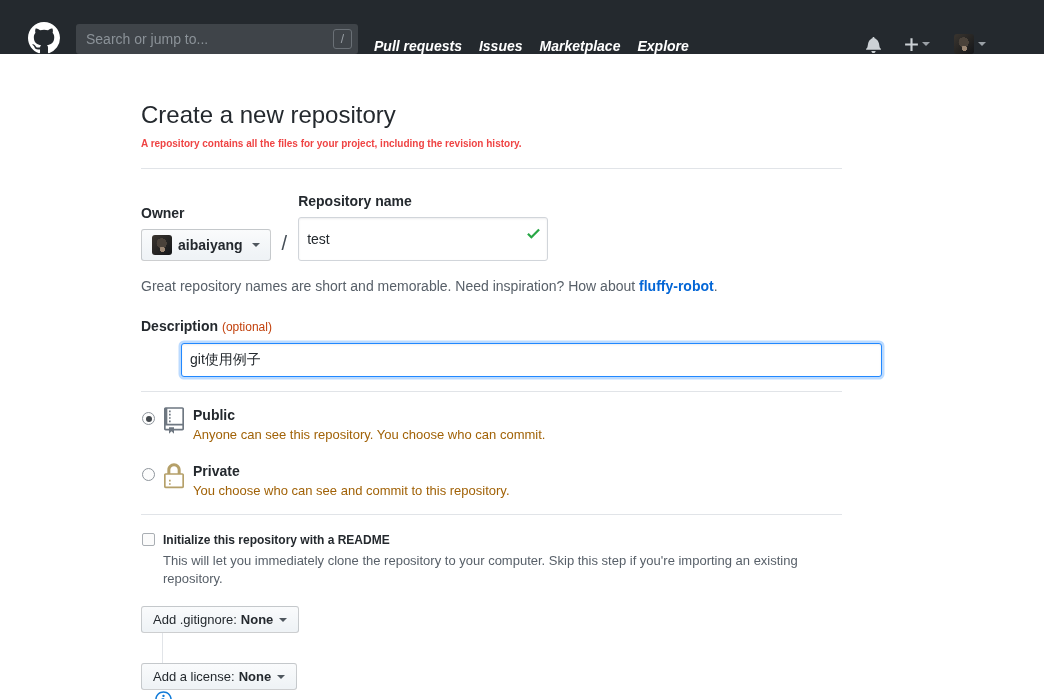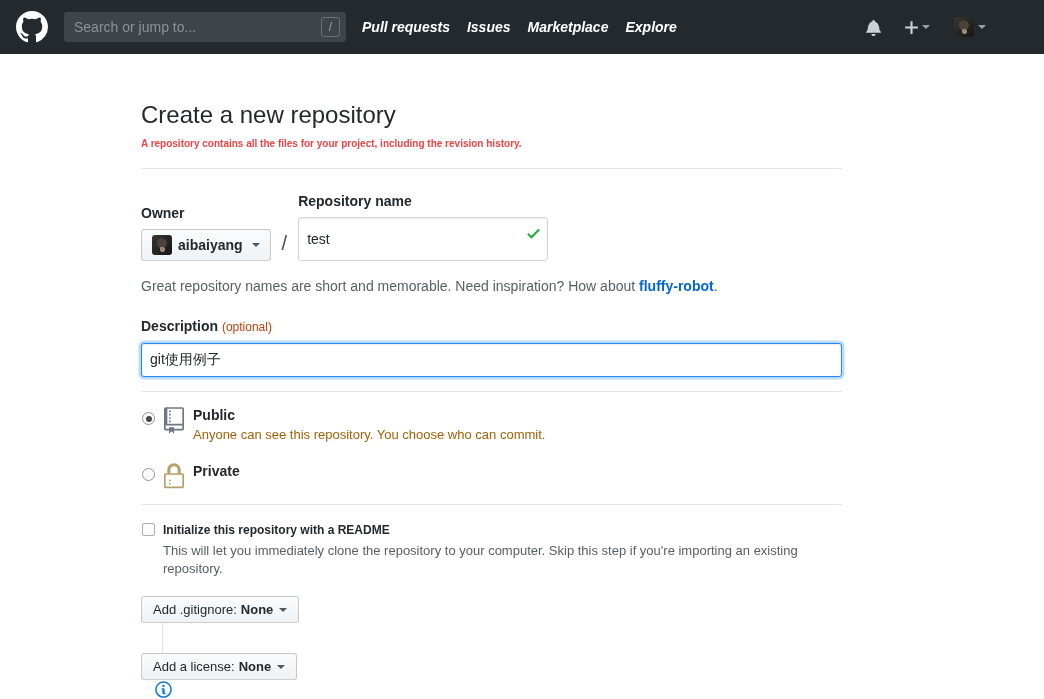--- a/index.html
+++ b/index.html
@@ -7,22 +7,22 @@
   body {
     width:1044px; height:699px; overflow:hidden;
     background:#fff; color:#24292e;
     font-family:"Liberation Sans","DejaVu Sans",sans-serif;
     font-size:14px;
   }
 
   
   .header {
     height:54px; background:#24292e;
-    display:flex; align-items:center;
-    padding:0 0 0 16px;
+    display:flex; align-items:flex-end;
+    padding:0 0 0 28px;
   }
   .logo { width:32px; height:32px; margin-right:16px; display:block; }
   .search { position:relative; width:282px; margin-right:16px; }
   .search input {
     width:100%; height:30px; border:none; border-radius:3px;
     background:#3f4449; color:#fff; font-size:14px;
     padding:0 32px 0 10px; outline:none;
     font-family:inherit;
   }
   .search input::placeholder { color:#8b9298; }
@@ -80,20 +80,21 @@
   .input-wrap .check { position:absolute; right:8px; top:8px; width:13px; height:17px; }
 
   .hint { margin:15px 0 0 0; font-size:14px; color:#586069; line-height:20px; }
   .hint a { color:#0366d6; font-weight:bold; text-decoration:none; }
 
   .desc-group { margin-top:20px; }
   .desc-input {
     width:100%; height:34px; border:1px solid #2188ff; border-radius:3px;
     padding:6px 8px; font-size:14px; color:#24292e; font-family:inherit; outline:none;
     box-shadow:inset 0 1px 2px rgba(27,31,35,0.075), 0 0 0 2.5px rgba(33,136,255,0.3);
+    margin-left:40px;
   }
 
   .vis-row { display:flex; align-items:flex-start; margin-top:14px; }
   .vis-row + .vis-row { margin-top:18px; }
   .radio {
     width:13px; height:13px; border-radius:50%;
     border:1px solid #8e959c; background:#fdfdfd;
     margin:6px 9px 0 1px; flex:none; position:relative; cursor:pointer;
   }
   .radio.selected::after {
@@ -224,20 +225,21 @@
       </div>
     </div>
 
     <div class="vis-row">
       <span class="radio"></span>
       <svg class="vis-icon" viewBox="0 0 12 16">
         <path fill="#b5a069" fill-rule="evenodd" d="M4 13H3v-1h1v1zm0-3H3v1h1v-1zm8-3v7c0 .55-.45 1-1 1H1c-.55 0-1-.45-1-1V7c0-.55.45-1 1-1h1V4c0-2.2 1.8-4 4-4s4 1.8 4 4v2h1c.55 0 1 .45 1 1zM3.8 6h4.41V4c0-1.22-.98-2.2-2.2-2.2-1.22 0-2.2.98-2.2 2.2v2zM11 7H1v7h10V7z"></path>
       </svg>
       <div class="vis-text">
         <div class="vis-label">Private</div>
+        <div class="vis-desc">You choose who can see and commit to this repository.</div>
       </div>
     </div>
 
     <hr class="hr-tight">
 
     <div class="readme-row">
       <span class="checkbox"></span>
       <div class="readme-text">
         <div class="readme-label">Initialize this repository with a README</div>
         <div class="readme-note">This will let you immediately clone the repository to your computer. Skip this step if you're importing an existing repository.</div>

